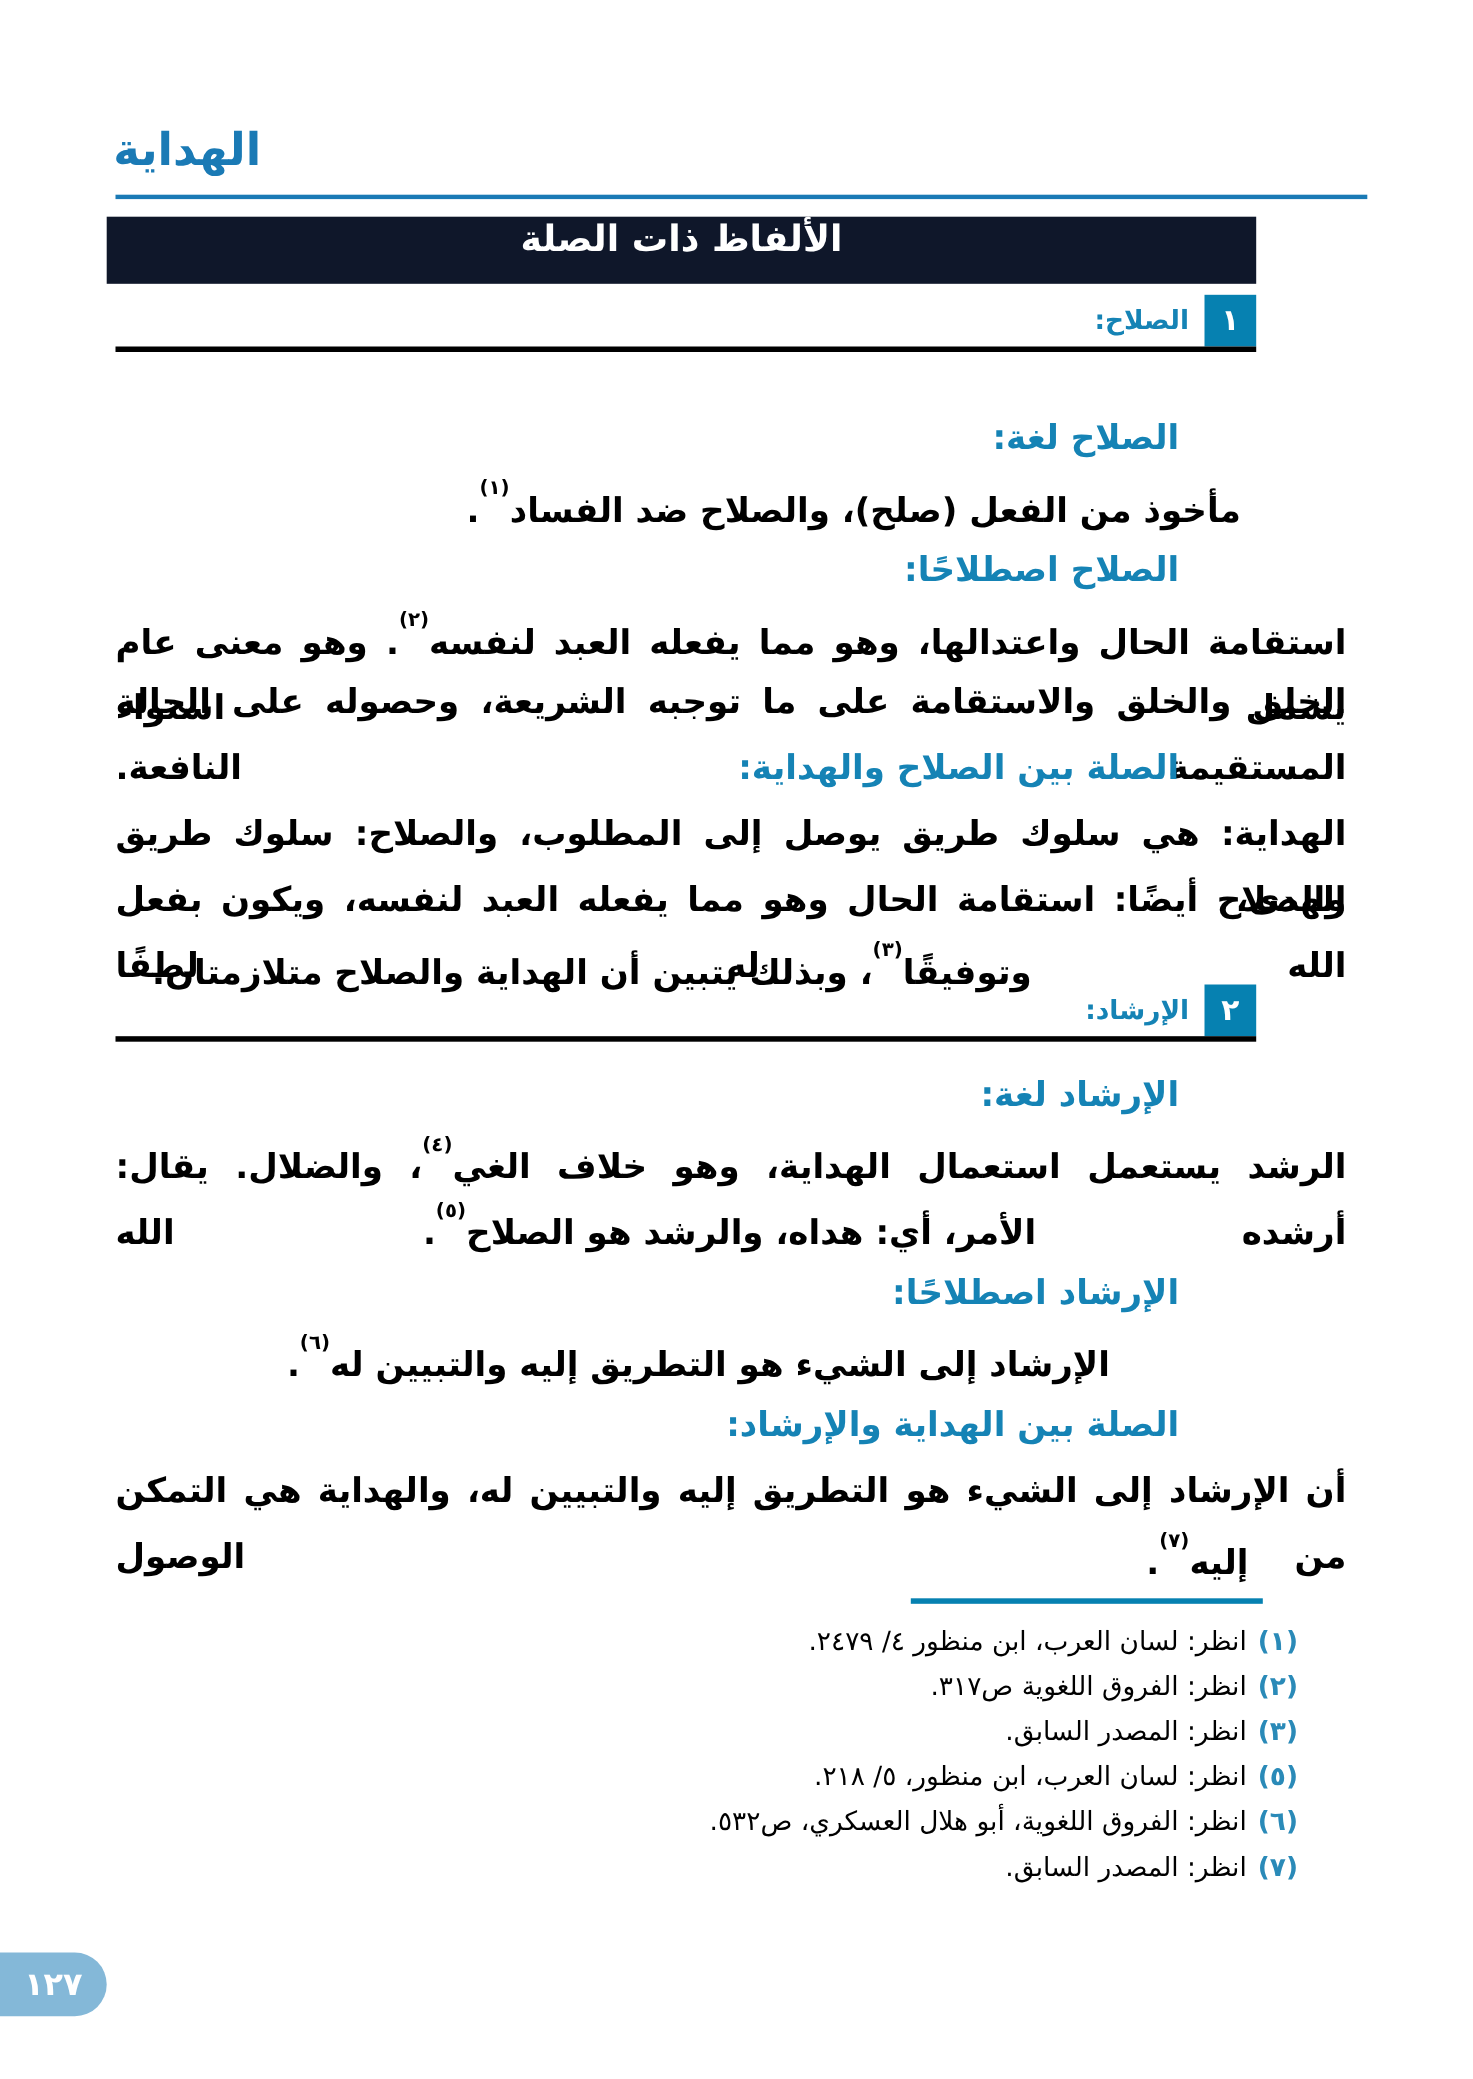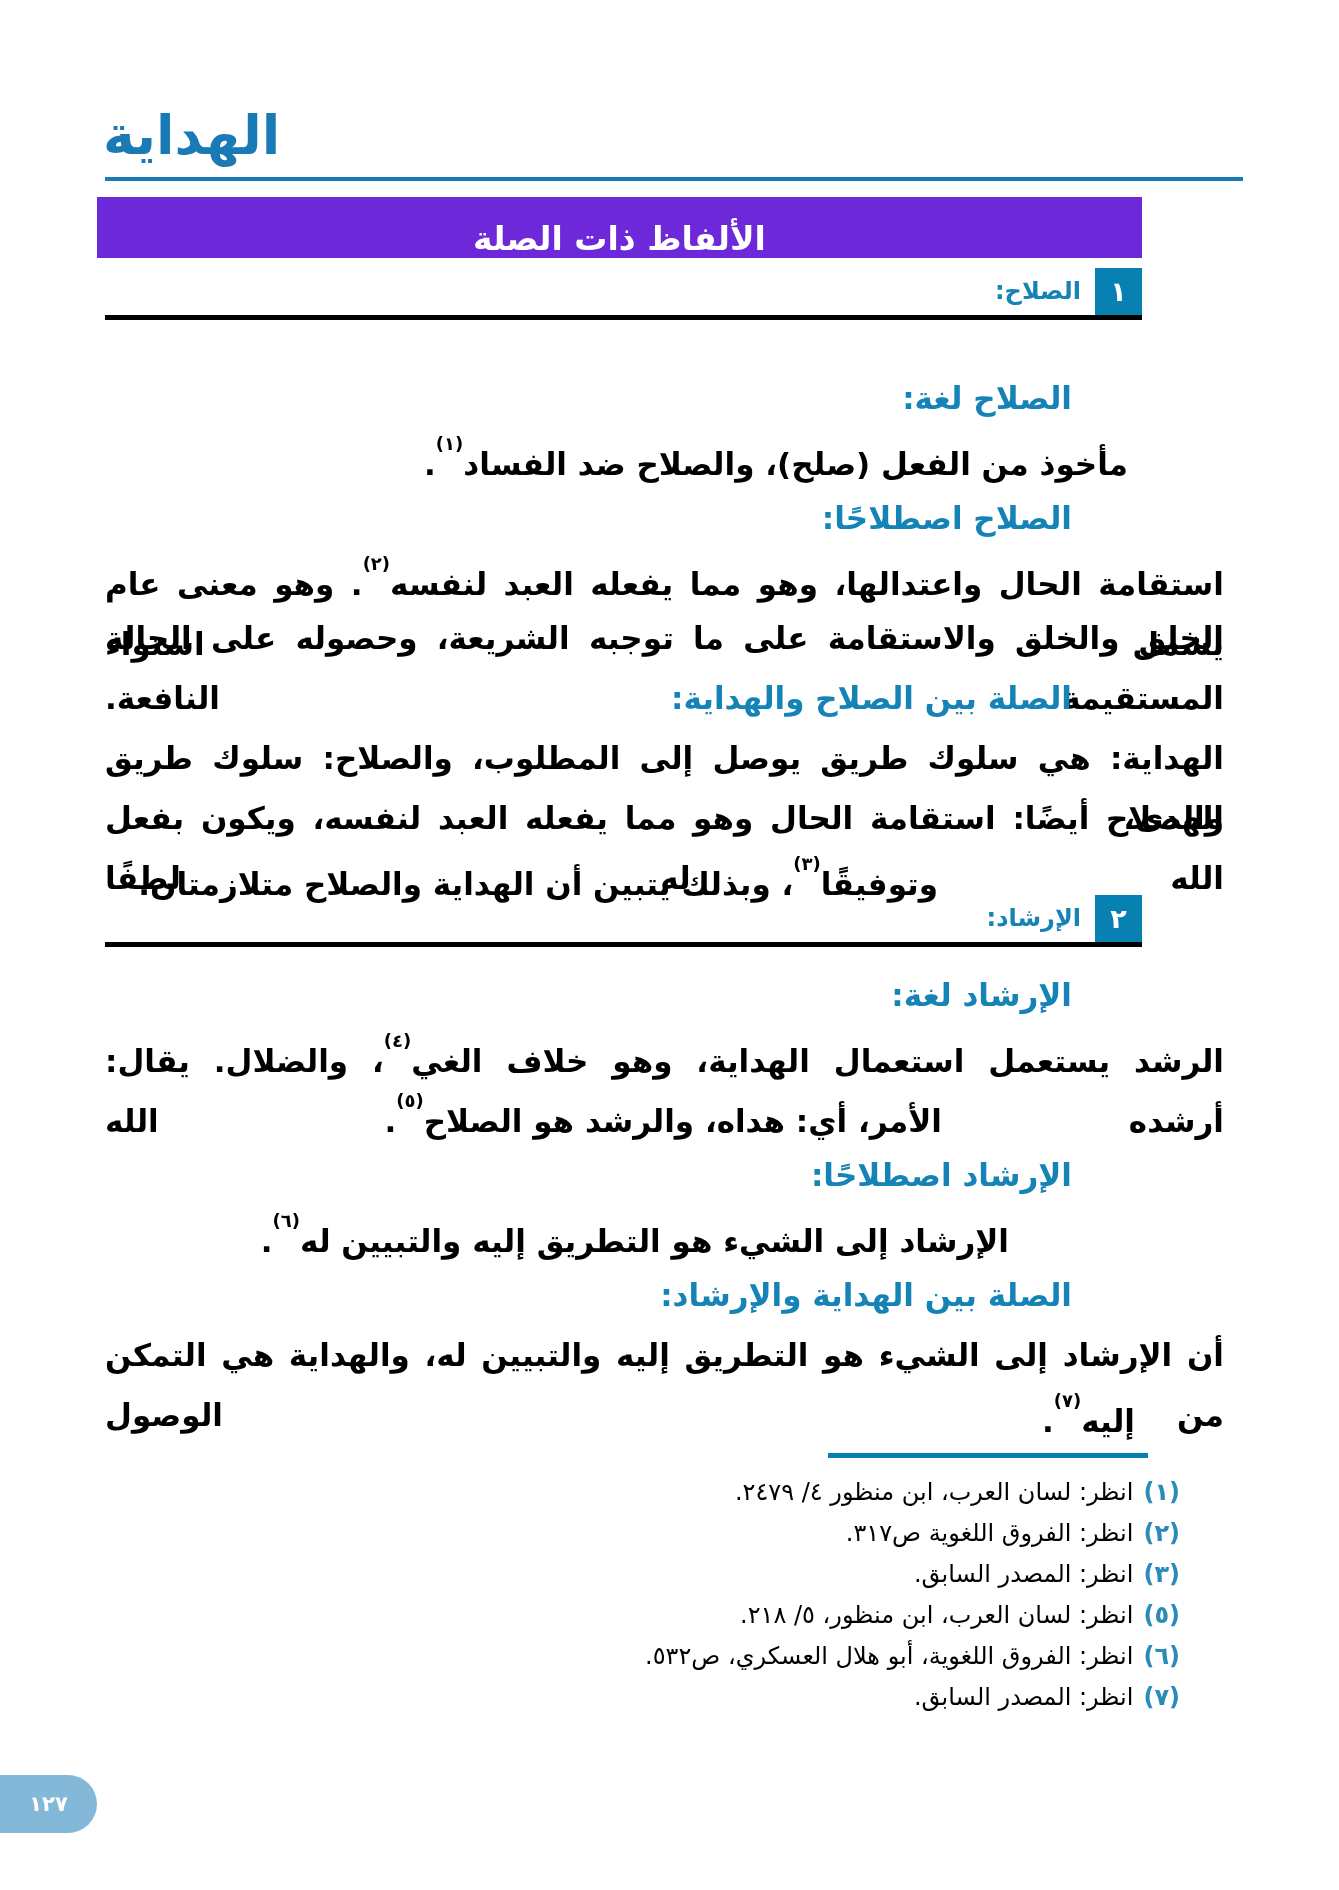--- a/index.html
+++ b/index.html
@@ -1,24 +1,24 @@
 <!DOCTYPE html>
 <html lang="ar"><head>
 <meta charset="utf-8">
 <style>
   html,body{margin:0;padding:0;background:#fff;}
   .page{position:relative;width:1339px;height:1890px;background:#ffffff;overflow:hidden;
         font-family:"DejaVu Sans",sans-serif;}
   
-  .logo{position:absolute;left:103px;top:96px;font-size:54px;font-weight:bold;
+  .logo{position:absolute;left:103px;top:96px;font-size:41px;font-weight:bold;
         color:#1a7ab5;line-height:80px;}
   .logo-rule{position:absolute;left:105px;right:96px;top:177px;height:4px;background:#1a7ab5;}
   
-  .banner{position:absolute;left:97px;top:197px;width:1045px;height:61px;background:#6d28d9;
-          display:flex;align-items:flex-end;justify-content:center;}
+  .banner{position:absolute;left:97px;top:197px;width:1045px;height:61px;background:#0f172a;
+          display:flex;align-items:flex-start;justify-content:center;}
   .banner span{color:#ffffff;font-size:33px;font-weight:bold;}
   
   .sec-head{position:absolute;left:105px;right:197px;height:47px;direction:rtl;
             display:flex;align-items:center;gap:14px;}
   .sec-badge{width:47px;height:47px;background:#0681b1;color:#fff;flex:0 0 47px;
              display:flex;align-items:center;justify-content:center;
              font-size:27px;font-weight:bold;}
   .sec-title{color:#1583b5;font-size:24px;font-weight:bold;line-height:47px;}
   .sec-rule{position:absolute;left:0;right:0;top:47px;height:5px;background:#000;}
   
@@ -31,21 +31,21 @@
   .fnref{font-size:18px;position:relative;top:-14px;font-weight:bold;letter-spacing:-1px;}
   
   .fn-rule{position:absolute;left:828px;top:1453px;width:320px;height:5px;background:#0681b1;}
   .footnotes{position:absolute;right:159px;top:1472px;width:800px;direction:rtl;}
   .fn-row{height:41px;line-height:41px;font-size:24px;color:#000;text-align:right;
           white-space:nowrap;}
   .fn-num{color:#2a8ab8;font-weight:bold;margin-left:10px;}
   
   .page-badge{position:absolute;left:0;top:1775px;width:97px;height:58px;background:#84b8d8;
               border-radius:0 29px 29px 0;display:flex;align-items:center;justify-content:center;}
-  .page-badge span{color:#ffffff;font-size:21px;font-weight:bold;}
+  .page-badge span{color:#ffffff;font-size:29px;font-weight:bold;}
   .website{position:absolute;left:152px;top:1782px;font-size:31px;font-weight:bold;
            color:#1a7ab5;line-height:44px;}
 </style>
 </head>
 <body>
 
 <div class="page">
 
   <div class="logo">الهداية</div>
   <div class="logo-rule"></div>

